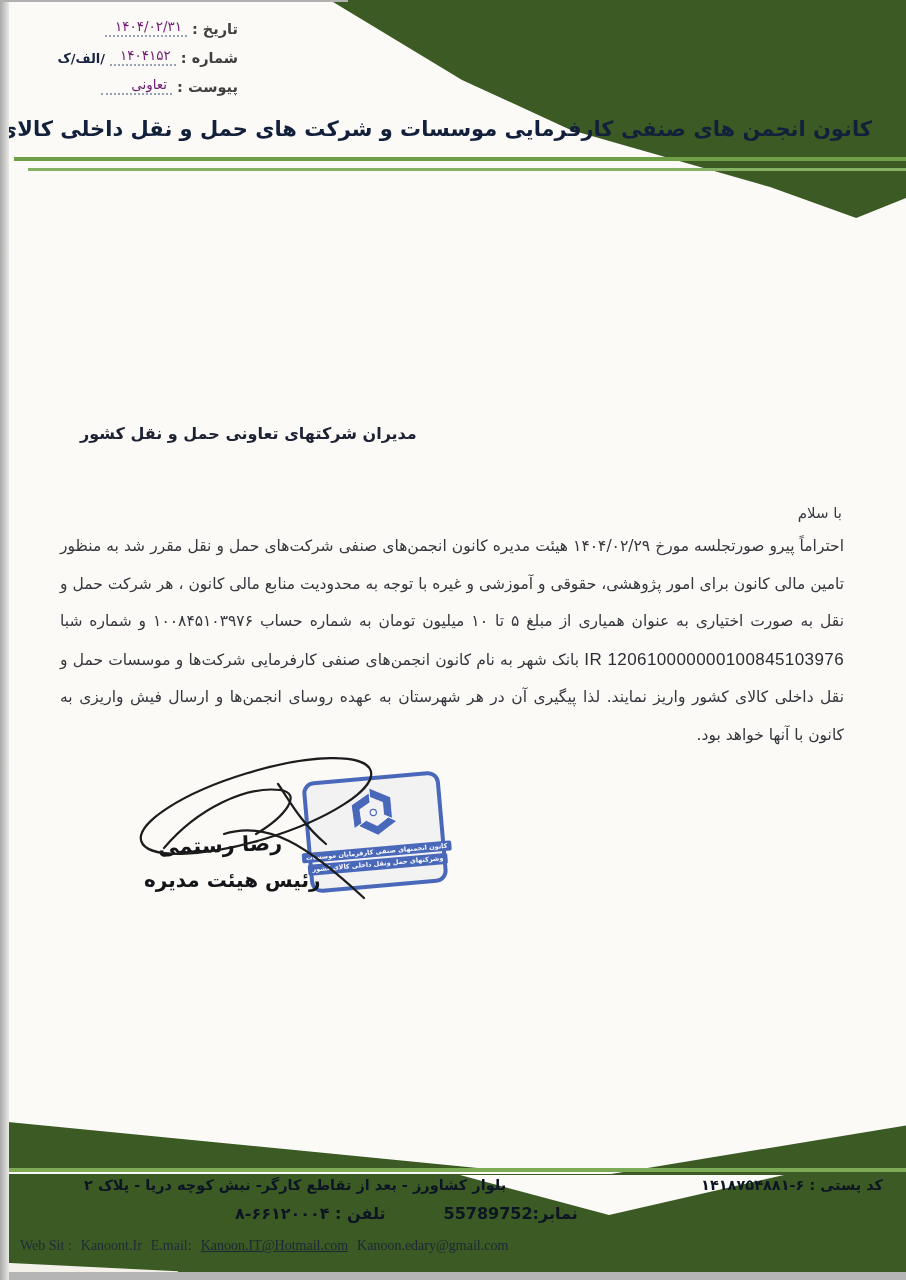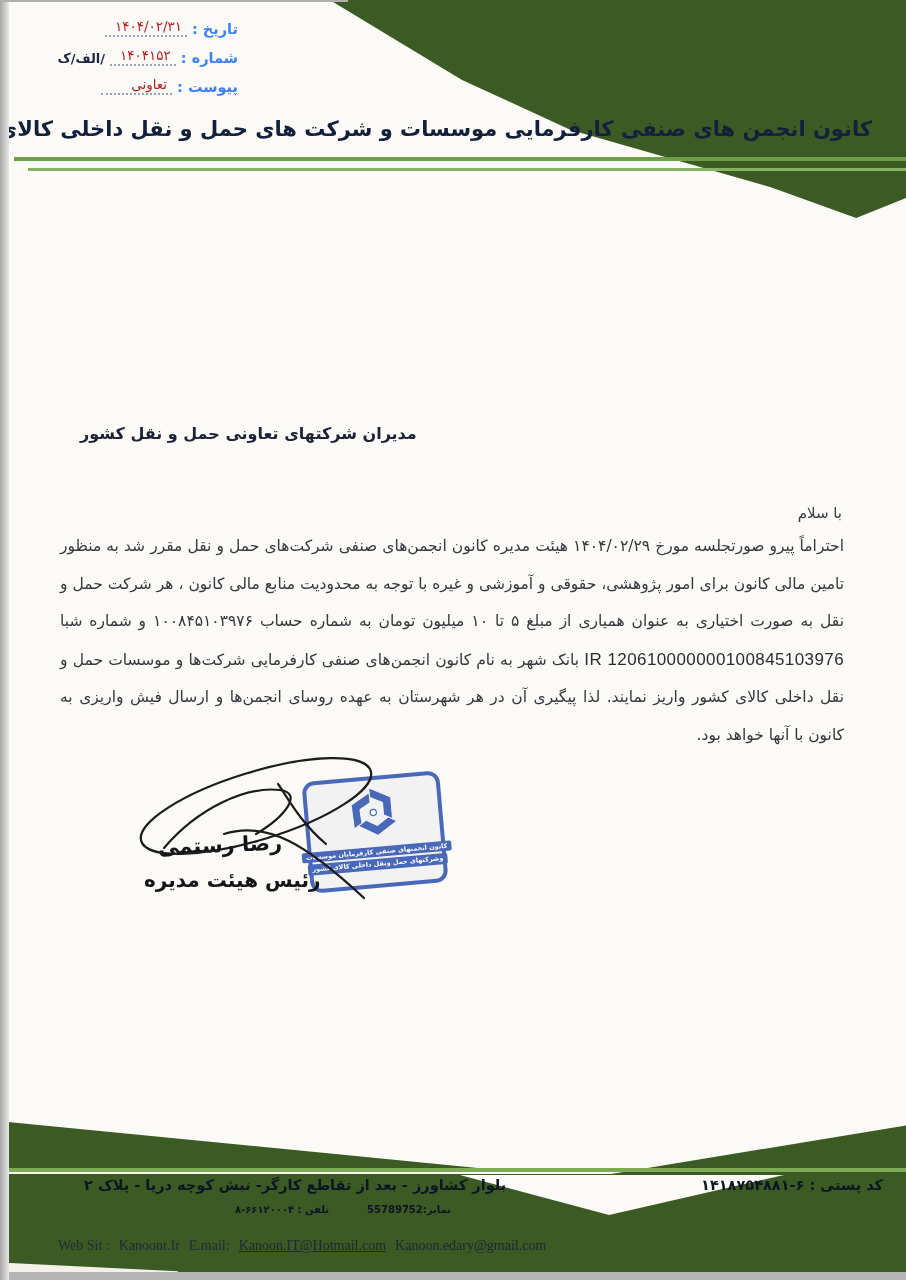--- a/index.html
+++ b/index.html
@@ -17,22 +17,22 @@
   .hdr{position:absolute;left:0;top:0;width:906px;height:218px;}
   .hdr-green{position:absolute;inset:0;background:#3b5a24;
     clip-path:polygon(36.4% 0%,100% 0%,100% 90.8%,94.5% 100%,85% 85.8%,63% 59.6%,51% 36.7%);}
   .hdr-line1{position:absolute;left:14px;right:0;top:157px;height:4px;background:#6f9e49;z-index:2;}
   .hdr-line2{position:absolute;left:28px;right:0;top:168px;height:3px;background:#85b263;z-index:2;}
   .hdr-title{position:absolute;left:38px;right:34px;top:117px;z-index:3;direction:rtl;
     text-align:center;font-weight:bold;font-size:21px;color:#13203b;white-space:nowrap;}
   .meta{position:absolute;left:12px;top:18px;width:226px;z-index:3;direction:rtl;
     display:flex;flex-direction:column;gap:10px;}
   .meta-row{display:flex;align-items:flex-end;justify-content:flex-start;gap:5px;}
-  .meta-label{font-weight:bold;font-size:14.5px;color:#3b82f6;white-space:nowrap;}
-  .meta-value{font-size:13.5px;color:#b91c1c;border-bottom:2px dotted #98a0b4;
+  .meta-label{font-weight:bold;font-size:14.5px;color:#404040;white-space:nowrap;}
+  .meta-value{font-size:13.5px;color:#701a75;border-bottom:2px dotted #98a0b4;
     padding:0 5px 1px 10px;white-space:nowrap;}
   .meta-suffix{font-weight:bold;font-size:13px;color:#1a2440;white-space:nowrap;}
 
   
   .besmele{position:absolute;left:0;right:60px;top:262px;text-align:center;direction:rtl;
     font-weight:bold;font-size:17px;color:#1c2133;}
   .addr1{position:absolute;right:62px;top:385px;direction:rtl;font-weight:bold;
     font-size:16px;color:#1d2235;white-space:nowrap;}
   .addr2{position:absolute;left:80px;top:424px;direction:rtl;font-weight:bold;
     font-size:16px;color:#1d2235;white-space:nowrap;}
@@ -63,24 +63,24 @@
   .f-wedge-r{position:absolute;right:0;top:2px;width:352px;height:58px;background:#3b5a24;
     clip-path:polygon(100% 0,100% 100%,0 100%);}
   .f-line{position:absolute;left:8px;right:0;top:50px;height:4px;background:#7dab55;z-index:2;}
   .f-band{position:absolute;left:0;right:0;top:56px;height:106px;background:#3b5a24;}
   .f-notch{position:absolute;left:460px;top:57px;width:324px;height:40px;background:#fbfaf7;
     clip-path:polygon(0 0,100% 0,46% 100%);z-index:2;}
   .f-row1{position:absolute;left:84px;right:56px;top:59px;z-index:5;display:flex;
     direction:ltr;justify-content:space-between;align-items:baseline;
     font-weight:bold;font-size:14.5px;color:#0d1524;}
   .f-row2{position:absolute;left:235px;top:86px;width:430px;z-index:5;display:flex;
-    direction:ltr;gap:38px;font-weight:bold;font-size:10px;color:#0d1524;}
+    direction:ltr;gap:58px;font-weight:bold;font-size:16px;color:#0d1524;}
   .f-chunk{direction:rtl;unicode-bidi:isolate;white-space:nowrap;}
   .f-web{position:absolute;left:20px;top:120px;z-index:5;direction:ltr;
-    font-family:"Liberation Serif",serif;font-size:14px;color:#222b38;display:flex;gap:9px;align-items:center;margin-left:38px;}
+    font-family:"Liberation Serif",serif;font-size:14px;color:#222b38;display:flex;gap:9px;align-items:center;}
   .f-web a{color:#1d2736;}
   .f-corner{position:absolute;left:0;top:140px;width:178px;height:22px;background:#f3f1ea;
     clip-path:polygon(0 20%,100% 60%,100% 100%,0 100%);z-index:3;}
   .f-bottom{position:absolute;left:0;top:154px;width:906px;height:8px;background:#b5b5b5;z-index:4;}
 </style>
 </head>
 <body>
 
 <div class="page">
 

